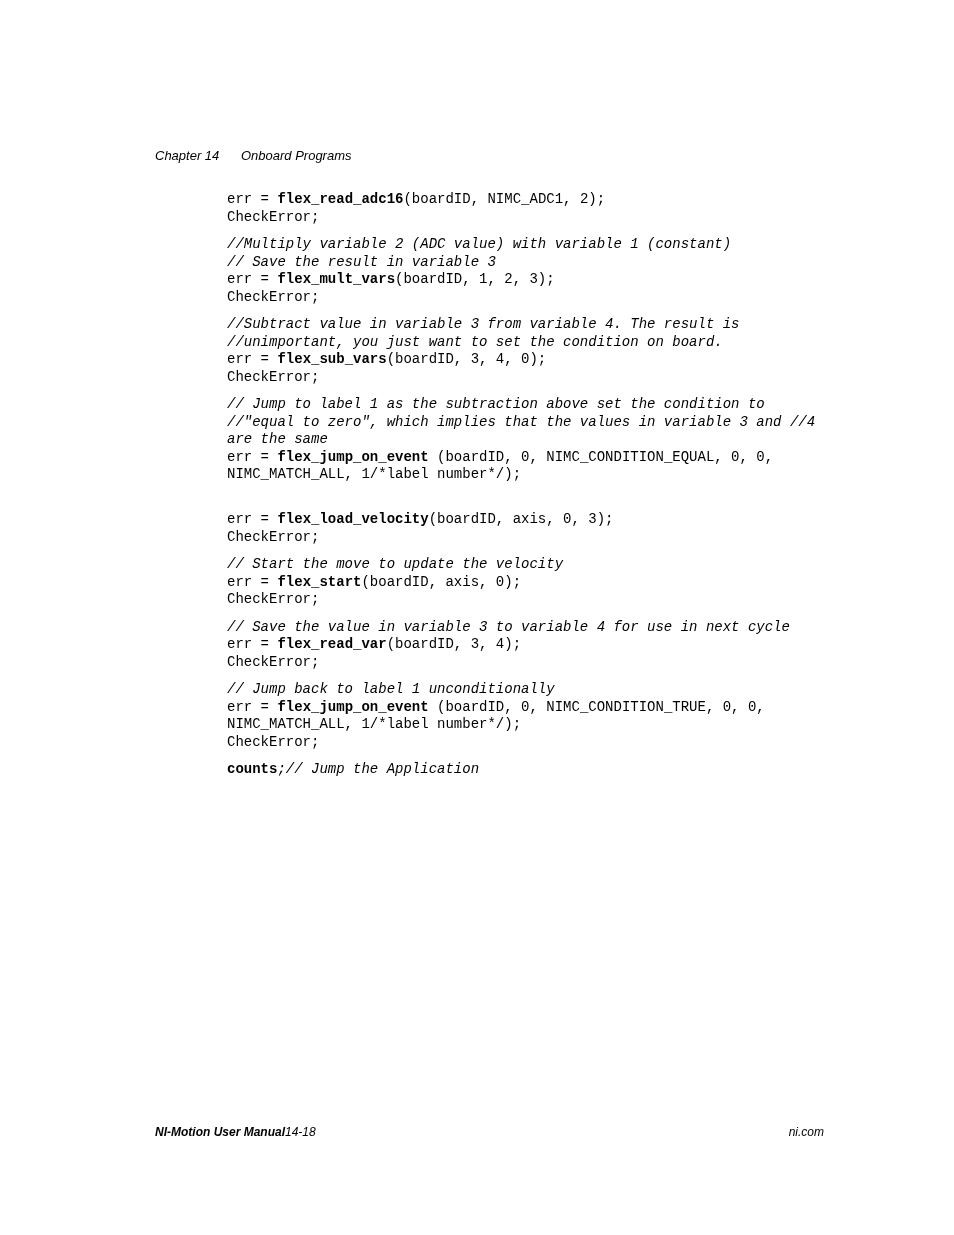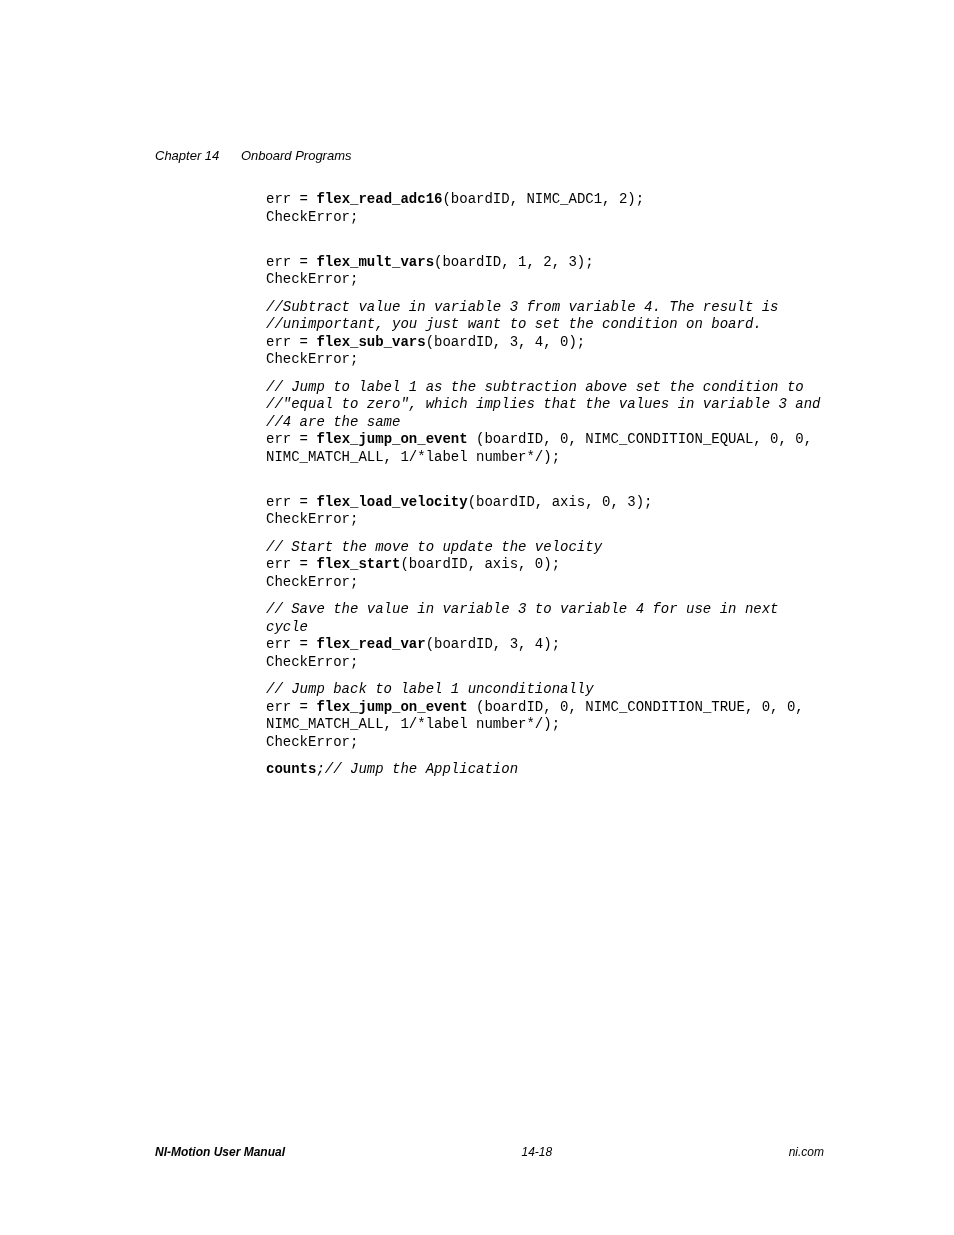--- a/index.html
+++ b/index.html
@@ -22,61 +22,62 @@
   .header {
     font-family: Arial, Helvetica, sans-serif;
     font-style: italic;
     font-size: 13px;
     margin-bottom: 28px;
   }
   .header .chap {
     margin-right: 18px;
   }
   .code-area {
-    margin-left: 111px;
+    margin-left: 72px;
     font-family: "Courier New", Courier, monospace;
     font-size: 14px;
     line-height: 1.25;
   }
   .code-area p {
     margin: 0 0 10px 0;
     white-space: pre-wrap;
     word-wrap: break-word;
   }
   .code-area .it { font-style: italic; }
   .code-area .b { font-weight: bold; }
   .footer {
     position: absolute;
-    bottom: 76px;
+    bottom: 96px;
     left: 155px;
     right: 130px;
     font-family: Arial, Helvetica, sans-serif;
     font-style: italic;
     font-size: 12px;
   }
   .footer .left { float: left; font-weight: bold; }
-  .footer .center { text-align: center; }
+  .footer .center { }
   .footer .right { float: right; }
 </style>
 </head>
 <body>
 
 <div class="page">
 
   <div class="header">
     <span class="chap">Chapter 14</span>
     <span>Onboard Programs</span>
   </div>
 
   <div class="code-area">
 
     <p><span>err = </span><span class="b">flex_read_adc16</span><span>(boardID, NIMC_ADC1, 2);
 CheckError;</span></p>
 
-    <p><br><span>err = </span><span class="b">flex_mult_vars</span><span>(boardID, 1, 2, 3);
+    <p><span class="it">//Multiply variable 2 (ADC value) with variable 1 (constant)
+// Save the result in variable 3</span><br><span>err = </span><span class="b">flex_mult_vars</span><span>(boardID, 1, 2, 3);
 CheckError;</span></p>
 
     <p><span class="it">//Subtract value in variable 3 from variable 4. The result is //unimportant, you just want to set the condition on board.</span><br><span>err = </span><span class="b">flex_sub_vars</span><span>(boardID, 3, 4, 0);
 CheckError;</span></p>
 
     <p><span class="it">// Jump to label 1 as the subtraction above set the condition to //"equal to zero", which implies that the values in variable 3 and //4 are the same</span><br><span>err = </span><span class="b">flex_jump_on_event</span><span> (boardID, 0, NIMC_CONDITION_EQUAL, 0, 0, NIMC_MATCH_ALL, 1/*label number*/);</span></p>
 
     <p><br><span>err = </span><span class="b">flex_load_velocity</span><span>(boardID, axis, 0, 3);
 CheckError;</span></p>
 

